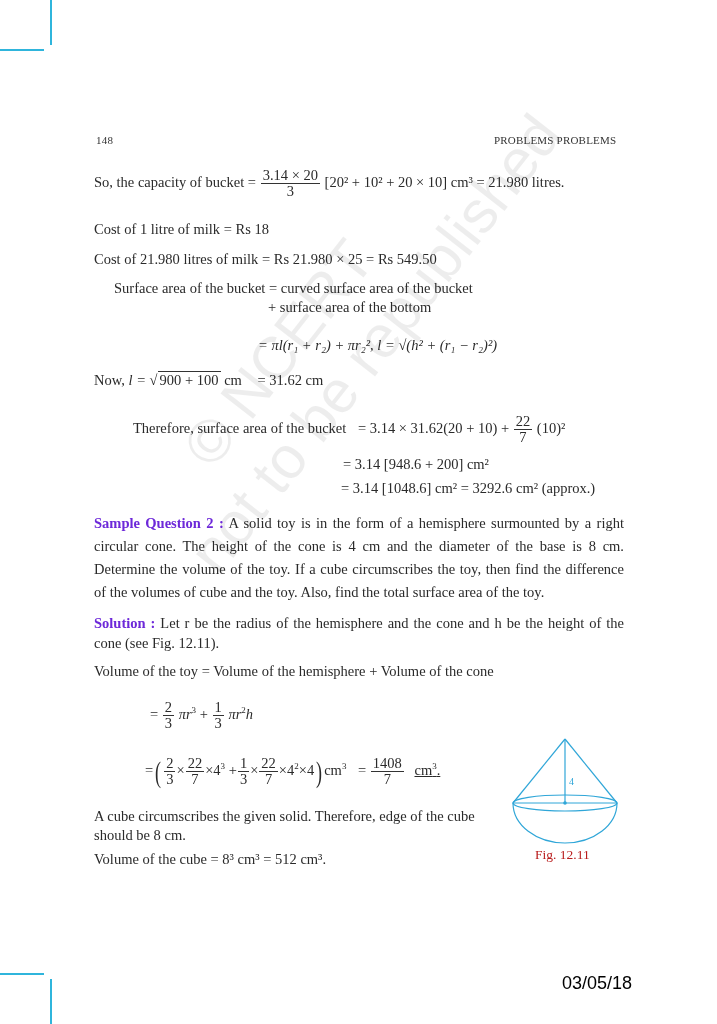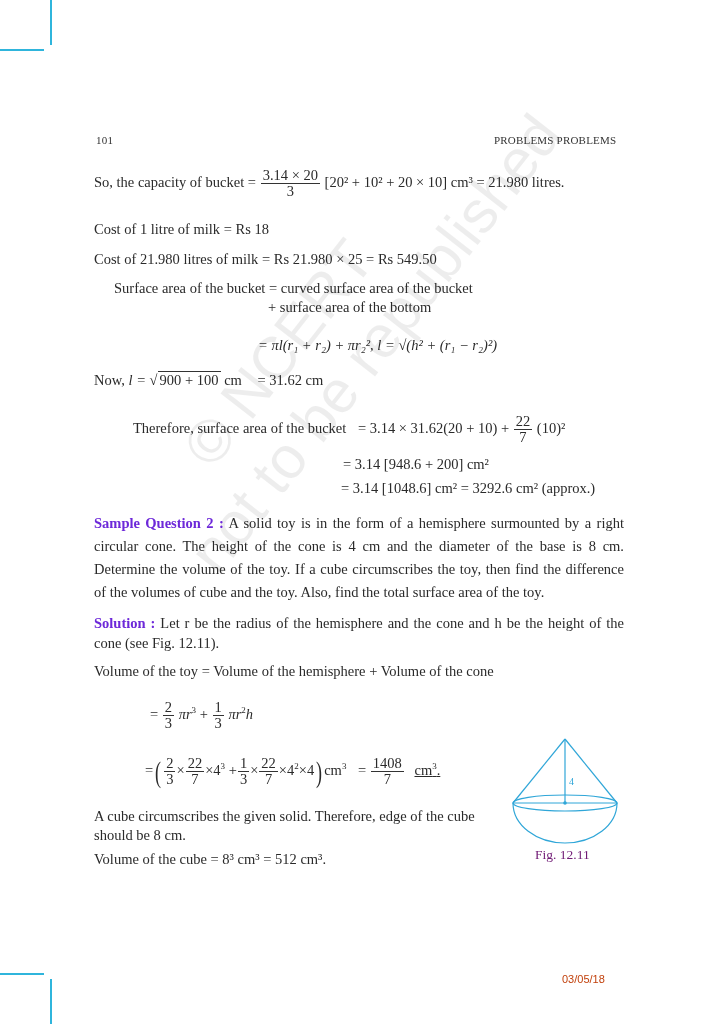--- a/index.html
+++ b/index.html
@@ -5,52 +5,52 @@
     html, body { margin: 0; padding: 0; }
     body {
       width: 717px; height: 1024px; position: relative; overflow: hidden;
       background: #ffffff; color: #2a2a2a;
       font-family: "Liberation Serif", "DejaVu Serif", serif;
       font-size: 14.5px;
     }
     .crop { position: absolute; background: #2fb5dc; }
     .abs { position: absolute; white-space: nowrap; }
     .hdr { font-size: 11px; color: #333; letter-spacing: 0.2px; }
-    .date { font-family: "Liberation Sans", "DejaVu Sans", sans-serif; font-size: 11px; color: #c2410c; }
+    .date { font-family: "Liberation Sans", "DejaVu Sans", sans-serif; font-size: 18px; color: #000000; }
     .frac { display: inline-block; vertical-align: middle; text-align: center; line-height: 1.05; margin: 0 1px; }
     .frac > span { display: block; padding: 0 2px; }
     .frac > .num { border-bottom: 1px solid #333; }
     sup { font-size: 9px; vertical-align: 6px; line-height: 0; }
     .it { font-style: italic; }
     .sqrt { display: inline-block; }
     .sqrt .rad { border-top: 1px solid #333; padding: 0 2px; }
     .blue { color: #6d28d9; font-weight: bold; }
     .para { position: absolute; left: 94px; width: 530px; line-height: 23px; text-align: justify; white-space: normal; }
     .big-paren { font-size: 30px; font-weight: 100; vertical-align: middle; line-height: 1; transform: scaleX(0.6); display: inline-block; }
     .watermark {
       position: absolute; left: 120px; top: 500px; transform: rotate(-52deg); transform-origin: left top;
       font-family: "Liberation Sans", "DejaVu Sans", sans-serif; font-size: 60px; color: rgba(0,0,0,0.07);
       white-space: nowrap; pointer-events: none; line-height: 70px;
     }
-    .figcap { color: #701a75; font-size: 13.5px; }
+    .figcap { color: #b91c1c; font-size: 13.5px; }
   </style>
 </head>
 <body>
 
 <div class="crop" style="left:50px;top:0;width:2px;height:45px;"></div>
 <div class="crop" style="left:0;top:49px;width:44px;height:2px;"></div>
 <div class="crop" style="left:0;top:973px;width:44px;height:2px;"></div>
 <div class="crop" style="left:50px;top:979px;width:2px;height:45px;"></div>
 
 <div class="watermark">
   <div style="padding-left:80px;">© NCERT</div>
   <div>not to be republished</div>
 </div>
 
-<div class="abs hdr" style="left:96px;top:134px;">101</div>
+<div class="abs hdr" style="left:96px;top:134px;">148</div>
 <div class="abs hdr" style="left:494px;top:134px;">PROBLEMS PROBLEMS</div>
 
 <div class="abs" style="left:94px;top:168px;">
   <span>So, the capacity of bucket =</span>
   <span class="frac">
     <span class="num">3.14 × 20</span>
     <span class="den">3</span>
   </span>
   <span>[20² + 10² + 20 × 10]  cm³ = 21.980 litres.</span>
 </div>

